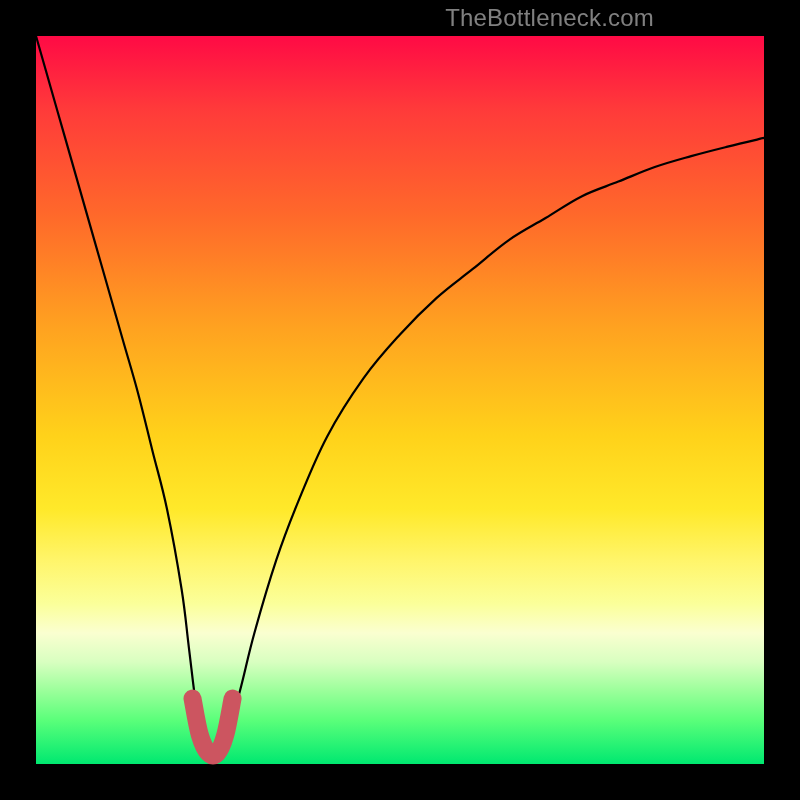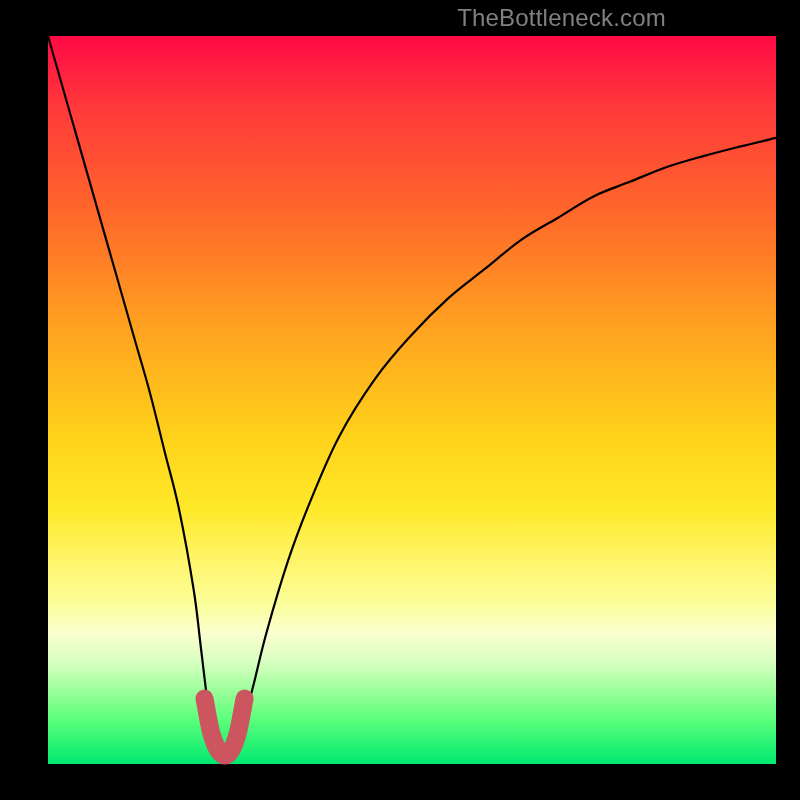--- a/index.html
+++ b/index.html
@@ -7,21 +7,21 @@
     padding: 0;
     width: 800px;
     height: 800px;
     background: #000;
     overflow: hidden;
     font-family: Arial, Helvetica, sans-serif;
   }
   .frame {
     position: absolute;
     top: 0;
-    left: 12px;
+    left: 0;
     width: 664px;
     height: 800px;
     background: #000;
   }
   .plot {
     position: absolute;
     left: 36px;
     top: 36px;
     width: 728px;
     height: 728px;

